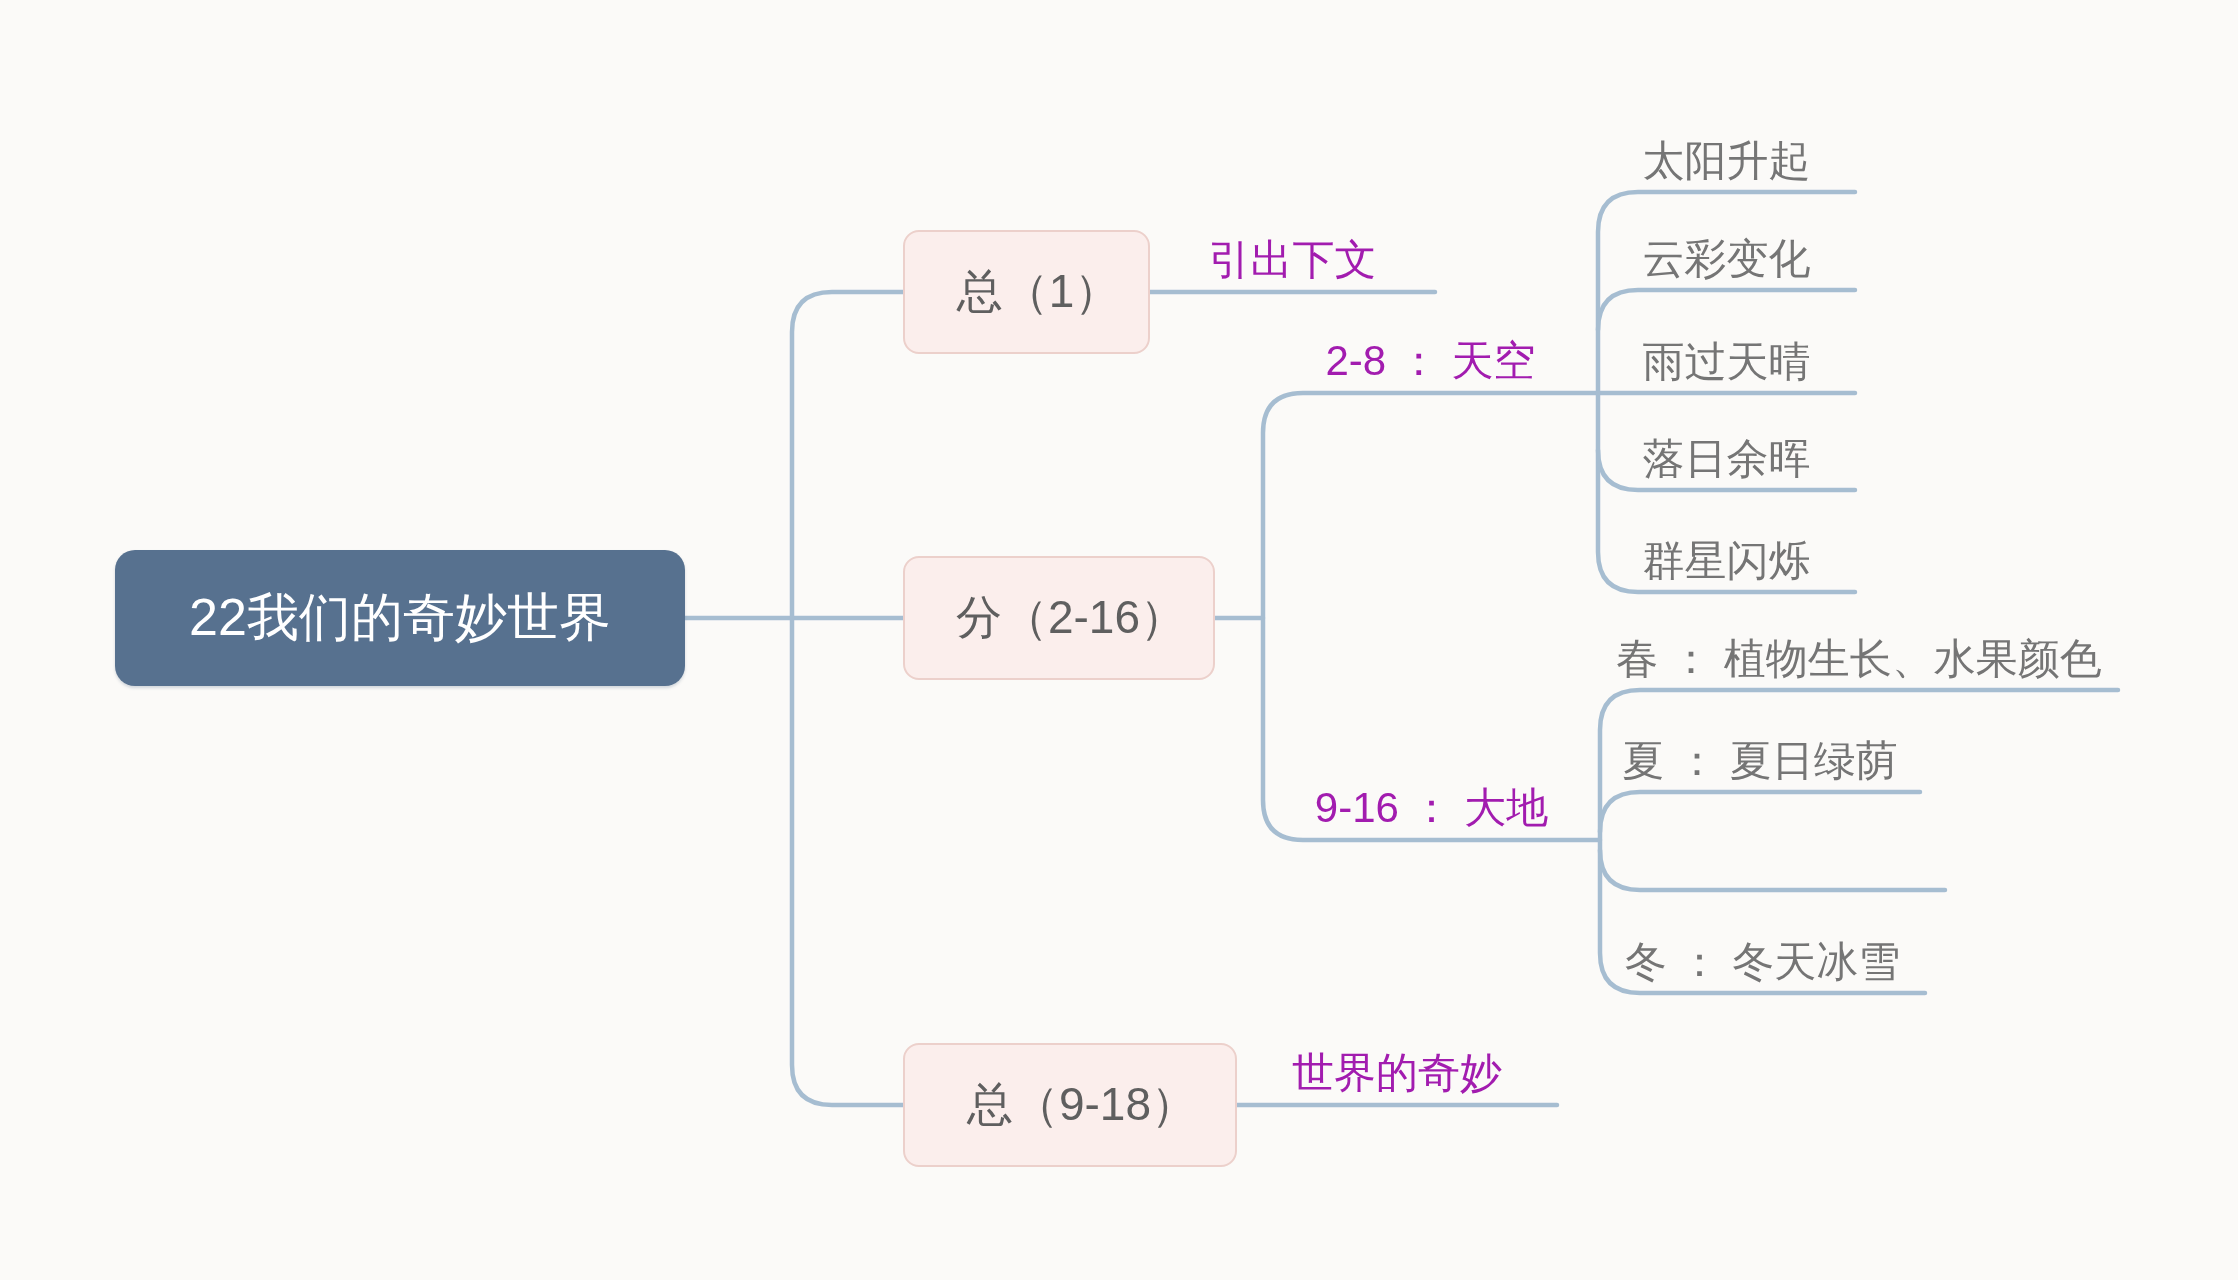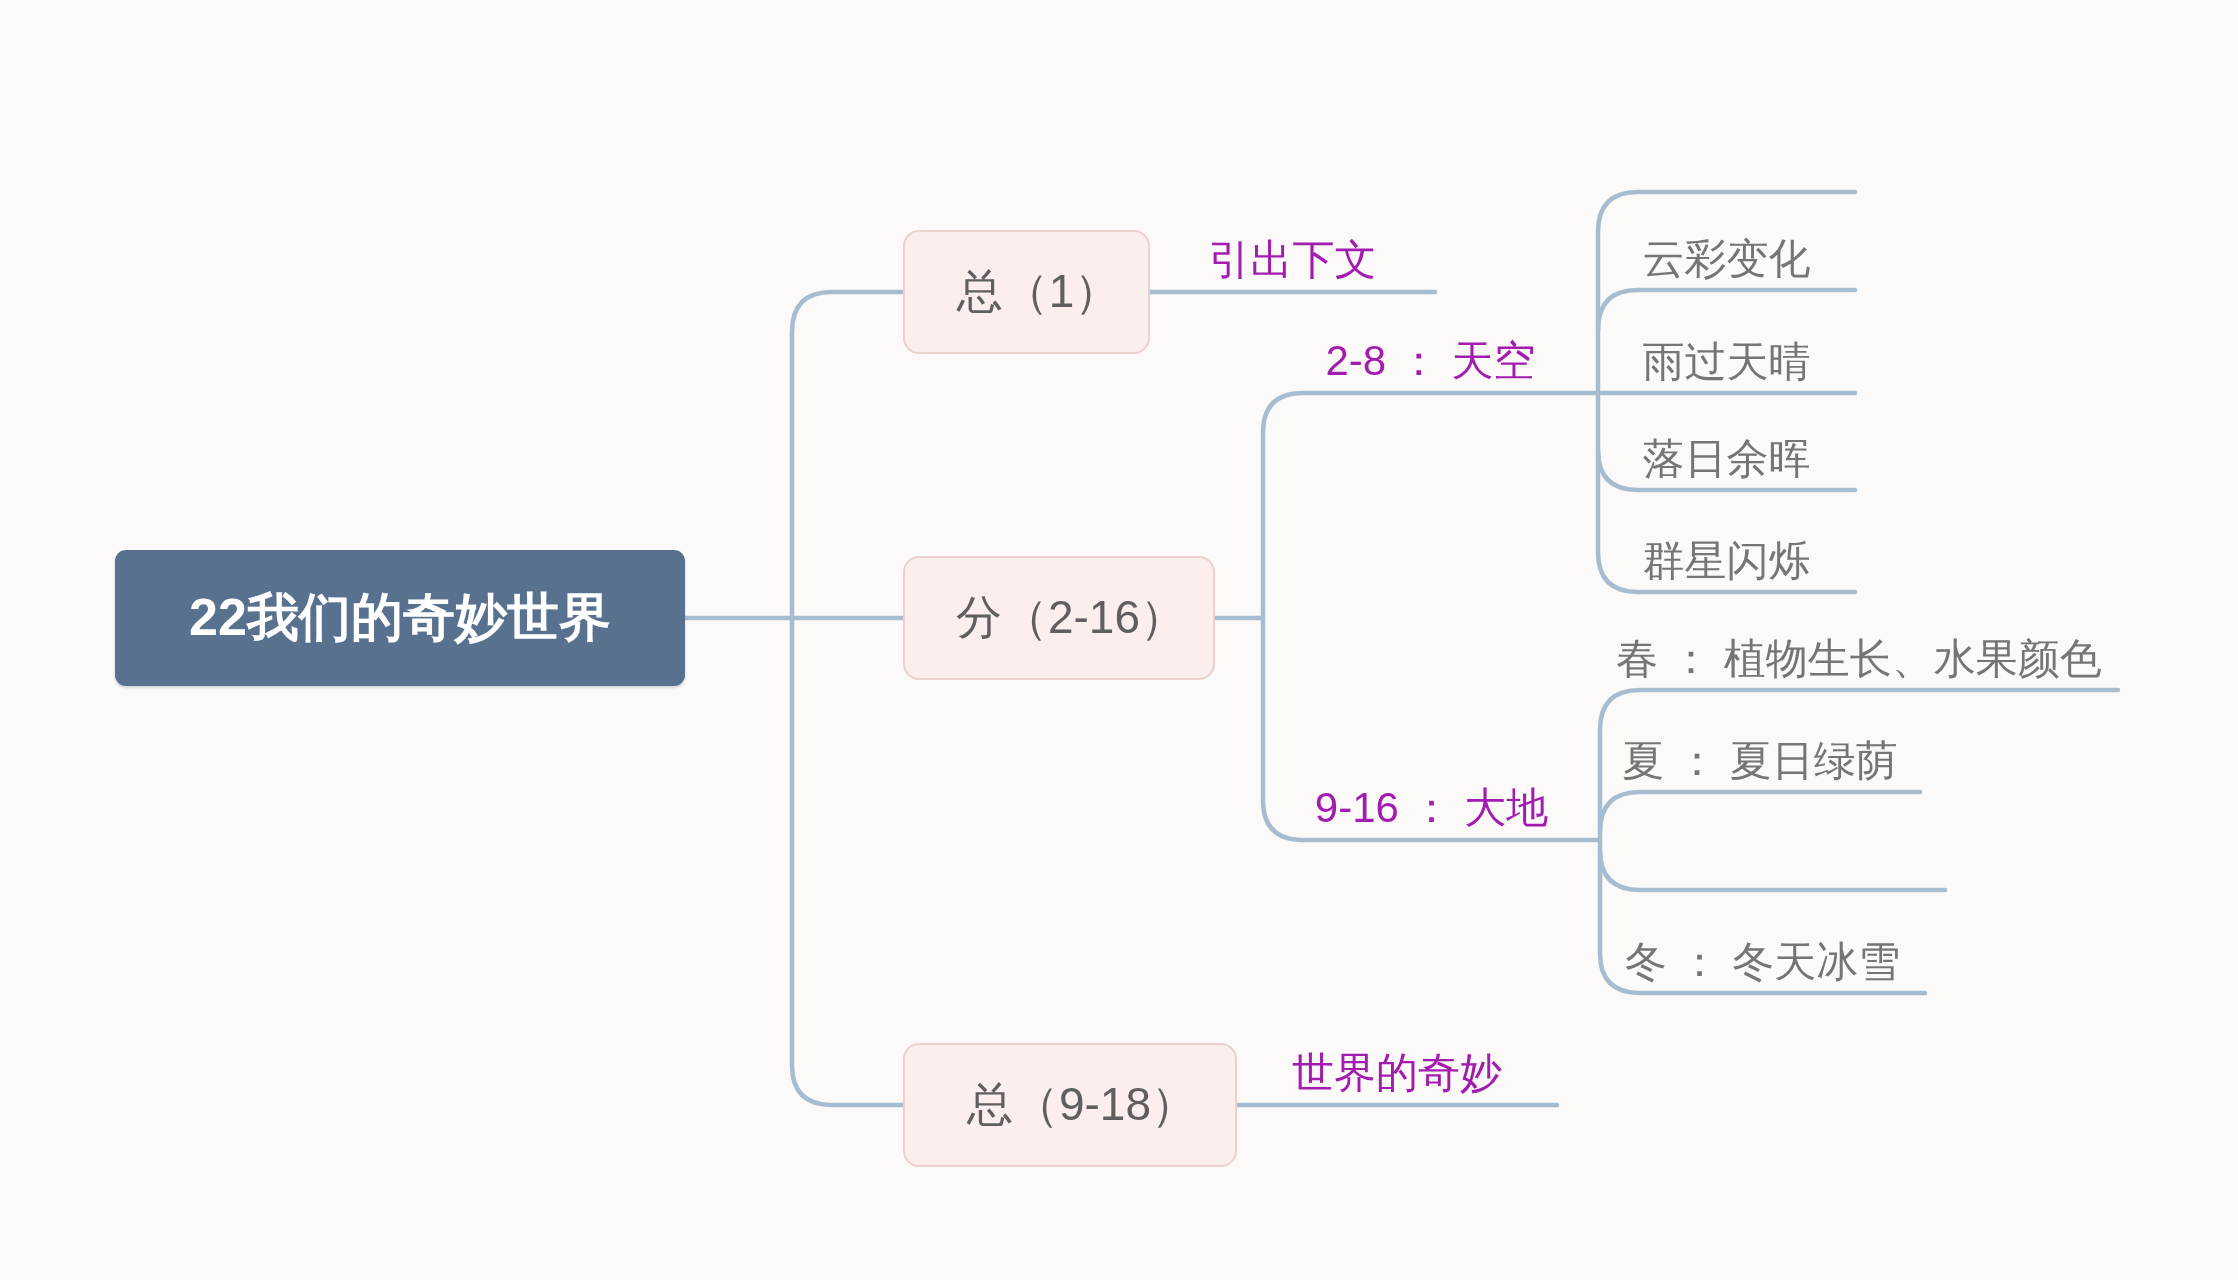--- a/index.html
+++ b/index.html
@@ -15,22 +15,22 @@
 
   .node{
     position:absolute;
     display:flex;align-items:center;justify-content:center;
     box-sizing:border-box;
     cursor:default;
   }
   .root-node{
     left:115px;top:550px;width:570px;height:136px;
     background:#57718f;
-    border-radius:11px;
-    color:#ffffff;font-size:52px;font-weight:700;
+    border-radius:20px;
+    color:#ffffff;font-size:52px;font-weight:400;
     box-shadow:0 2px 3px rgba(90,110,140,.25);
   }
   .pink-node{
     background:#fbeeec;
     border:2px solid #ecd0cb;
     border-radius:16px;
     color:#5f5f5f;font-size:46px;padding-left:24px;
   }
   .pink-node.b1{left:903px;top:230px;width:247px;height:124px;}
   .pink-node.b2{left:903px;top:556px;width:312px;height:124px;}
@@ -101,20 +101,21 @@
   <div class="node pink-node b3">
     <span>总（9-18）</span>
   </div>
 
   <div class="line-label lab-note1">引出下文</div>
   <div class="line-label lab-note3">世界的奇妙</div>
 
   <div class="line-label lab-sky">2-8 ： 天空</div>
   <div class="line-label lab-earth">9-16 ： 大地</div>
 
+  <div class="leaf sky-leaf sl0">太阳升起</div>
   <div class="leaf sky-leaf sl1">云彩变化</div>
   <div class="leaf sky-leaf sl2">雨过天晴</div>
   <div class="leaf sky-leaf sl3">落日余晖</div>
   <div class="leaf sky-leaf sl4">群星闪烁</div>
 
   <div class="leaf earth-leaf el0">春 ： 植物生长、水果颜色</div>
   <div class="leaf earth-leaf el1">夏 ： 夏日绿荫</div>
   <div class="leaf earth-leaf el3">冬 ： 冬天冰雪</div>
 
 </div>

